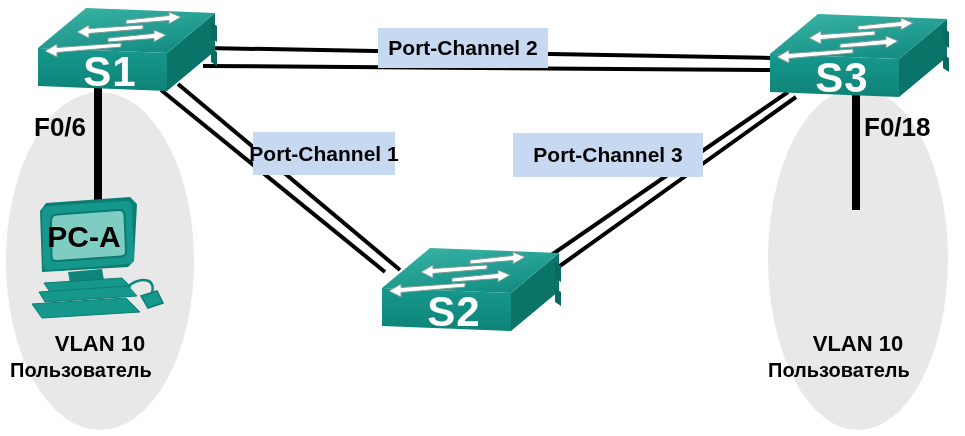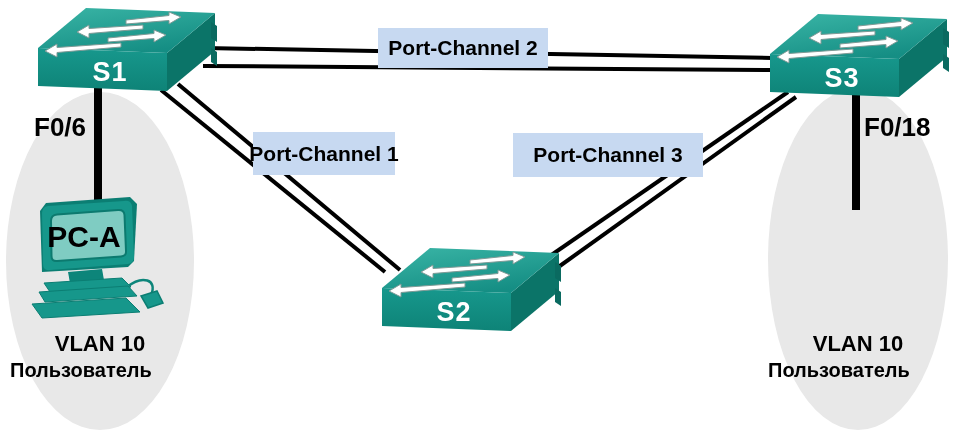--- a/index.html
+++ b/index.html
@@ -21,21 +21,21 @@
   .access-line{stroke:#000000;stroke-width:8;fill:none;}
   
   .device{position:absolute;}
   .device svg{display:block;}
   #switch-s1{left:35px;top:8px;}
   #switch-s2{left:379px;top:248px;}
   #switch-s3{left:767px;top:14px;}
   .sw-label{
     position:absolute;left:10px;top:44px;width:130px;height:40px;
     display:flex;align-items:center;justify-content:center;
-    color:#ffffff;font-size:27px;font-weight:bold;letter-spacing:1px;
+    color:#ffffff;font-size:42px;font-weight:bold;letter-spacing:1px;
   }
   #host-pc-a{left:30px;top:195px;}
   #host-pc-c{left:798px;top:196px;}
   .pc-label{
     position:absolute;left:14px;top:17px;width:80px;height:50px;
     display:flex;align-items:center;justify-content:center;
     color:#000000;font-size:30px;font-weight:bold;
   }
   
   .iface{

